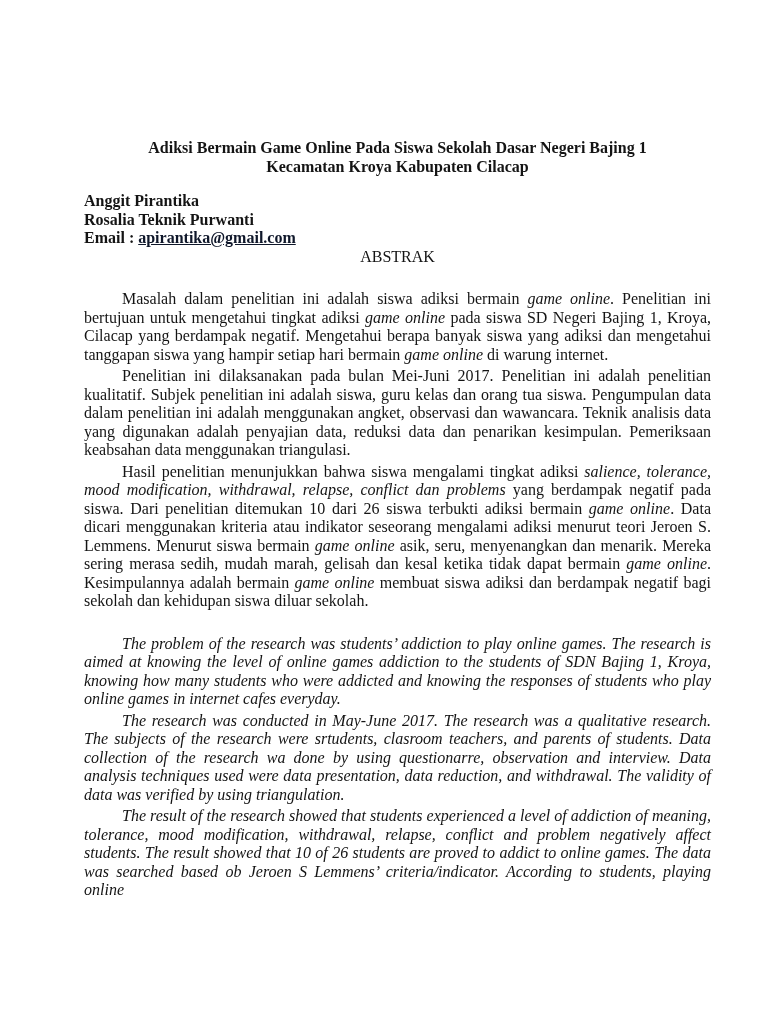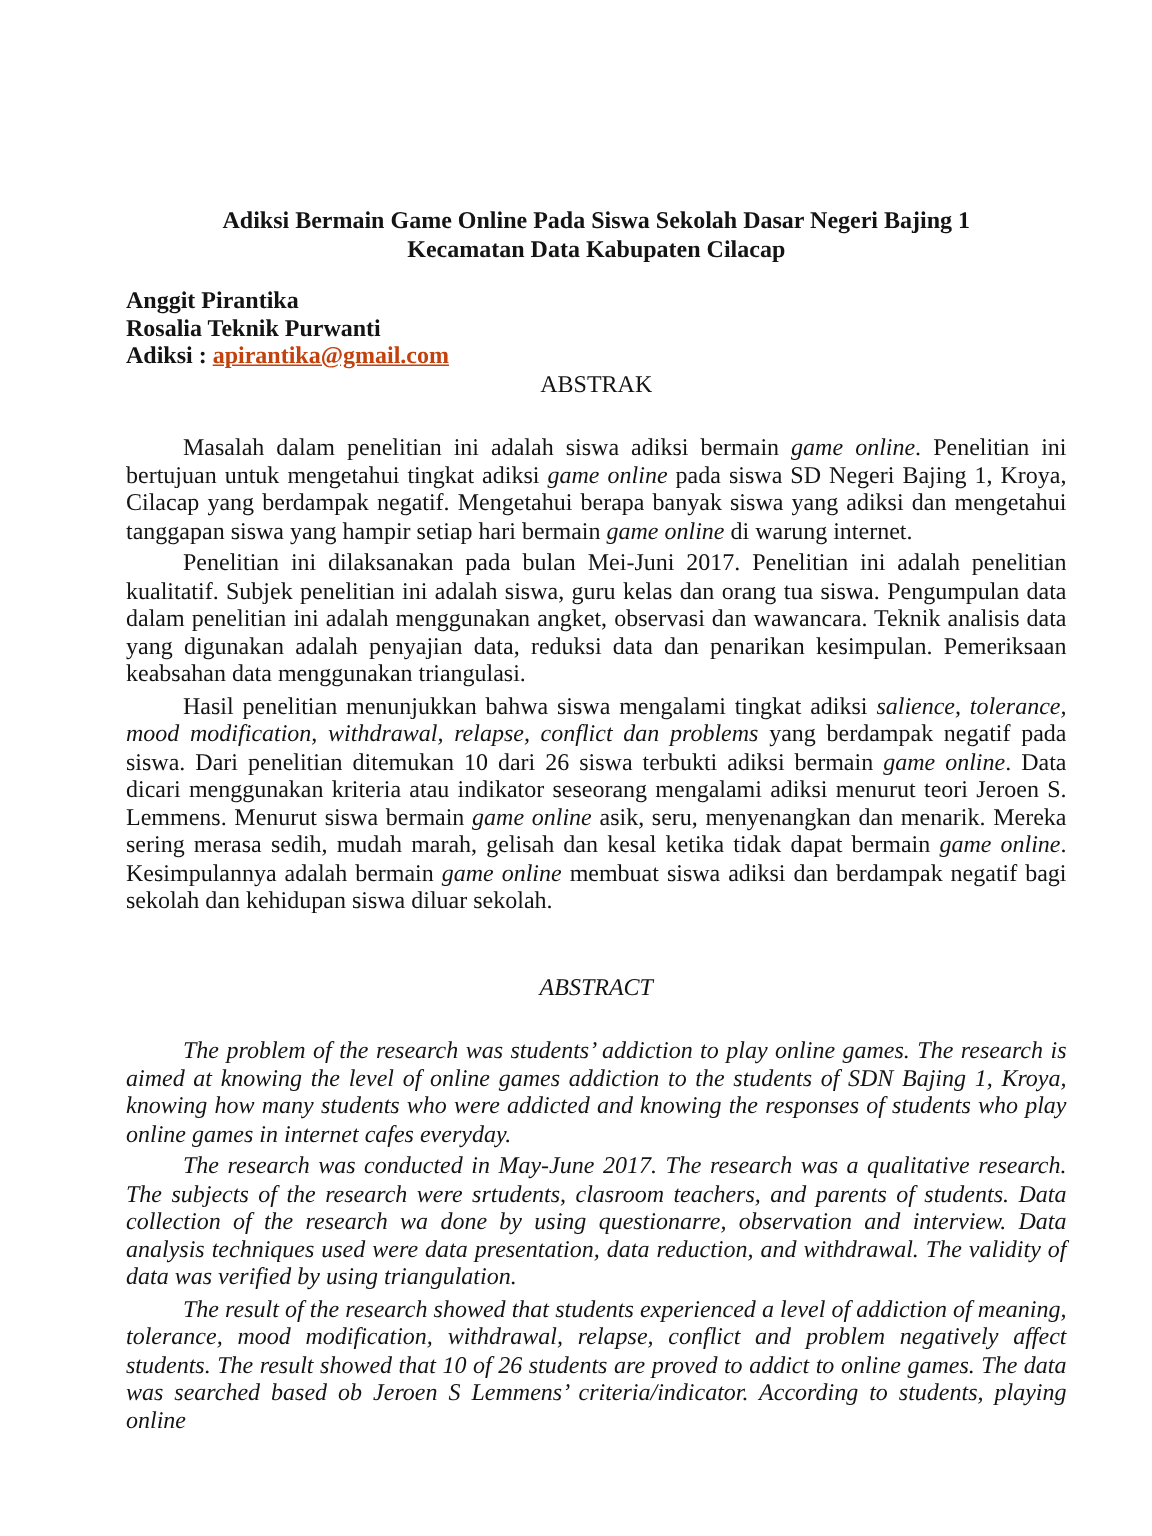--- a/index.html
+++ b/index.html
@@ -27,21 +27,21 @@
     font-size: 16px;
     line-height: 18.5px;
   }
   .author-block {
     font-weight: bold;
     font-size: 16px;
     line-height: 18.5px;
     margin-top: 16px;
   }
   .email-line a {
-    color: #c2410c;
+    color: #0f172a;
     text-decoration: underline;
     cursor: pointer;
   }
   .section-heading {
     text-align: center;
     font-size: 16px;
     line-height: 18.5px;
   }
   .section-heading.en {
     font-style: italic;
@@ -65,37 +65,36 @@
     font-style: italic;
   }
 </style>
 </head>
 <body>
 
 <div class="page-content">
 
   <div class="paper-title">
     <div>Adiksi Bermain Game Online Pada Siswa Sekolah Dasar Negeri Bajing 1</div>
-    <div>Kecamatan Data Kabupaten Cilacap</div>
+    <div>Kecamatan Kroya Kabupaten Cilacap</div>
   </div>
 
   <div class="author-block">
     <div>Anggit Pirantika</div>
     <div>Rosalia Teknik Purwanti</div>
     <div class="email-line">
-      <span>Adiksi : </span><a>apirantika@gmail.com</a>
+      <span>Email : </span><a>apirantika@gmail.com</a>
     </div>
   </div>
 
   <div class="section-heading">ABSTRAK</div>
 
   <p class="body-par first"><span>Masalah dalam penelitian ini adalah siswa adiksi bermain </span><i>game online</i><span>. Penelitian ini bertujuan untuk mengetahui tingkat adiksi </span><i>game online</i><span> pada siswa SD Negeri Bajing 1, Kroya, Cilacap yang berdampak negatif. Mengetahui berapa banyak siswa yang adiksi dan mengetahui tanggapan siswa yang hampir setiap hari bermain </span><i>game online</i><span> di warung internet.</span></p>
   <p class="body-par"><span>Penelitian ini dilaksanakan pada bulan Mei-Juni 2017. Penelitian ini adalah penelitian kualitatif. Subjek penelitian ini adalah siswa, guru kelas dan orang tua siswa. Pengumpulan data dalam penelitian ini adalah menggunakan angket, observasi dan wawancara. Teknik analisis data yang digunakan adalah penyajian data, reduksi data dan penarikan kesimpulan. Pemeriksaan keabsahan data menggunakan triangulasi.</span></p>
   <p class="body-par"><span>Hasil penelitian menunjukkan bahwa siswa mengalami tingkat adiksi </span><i>salience, tolerance, mood modification, withdrawal, relapse, conflict dan problems</i><span> yang berdampak negatif pada siswa. Dari penelitian ditemukan 10 dari 26 siswa terbukti adiksi bermain </span><i>game online</i><span>. Data dicari menggunakan kriteria atau indikator seseorang mengalami adiksi menurut teori Jeroen S. Lemmens. Menurut siswa bermain </span><i>game online</i><span> asik, seru, menyenangkan dan menarik. Mereka sering merasa sedih, mudah marah, gelisah dan kesal ketika tidak dapat bermain </span><i>game online</i><span>. Kesimpulannya adalah bermain </span><i>game online</i><span> membuat siswa adiksi dan berdampak negatif bagi sekolah dan kehidupan siswa diluar sekolah.</span></p>
 
 
-  <div class="section-heading en">ABSTRACT</div>
 
   <p class="body-par en first">The problem of the research was students’ addiction to play online games. The research is aimed at knowing the level of online games addiction to the students of SDN Bajing 1, Kroya, knowing how many students who were addicted and knowing the responses of students who play online games in internet cafes everyday.</p>
   <p class="body-par en">The research was conducted in May-June 2017. The research was a qualitative research. The subjects of the research were srtudents, clasroom teachers, and parents of students. Data collection of the research wa done by using questionarre, observation and interview. Data analysis techniques used were data presentation, data reduction, and withdrawal. The validity of data was verified by using triangulation.</p>
   <p class="body-par en">The result of the research showed that students experienced a level of addiction of meaning, tolerance, mood modification, withdrawal, relapse, conflict and problem negatively affect students. The result showed that 10 of 26 students are proved to addict to online games. The data was searched based ob Jeroen S Lemmens’ criteria/indicator. According to students, playing online</p>
 
 </div>
 
 </body></html>

